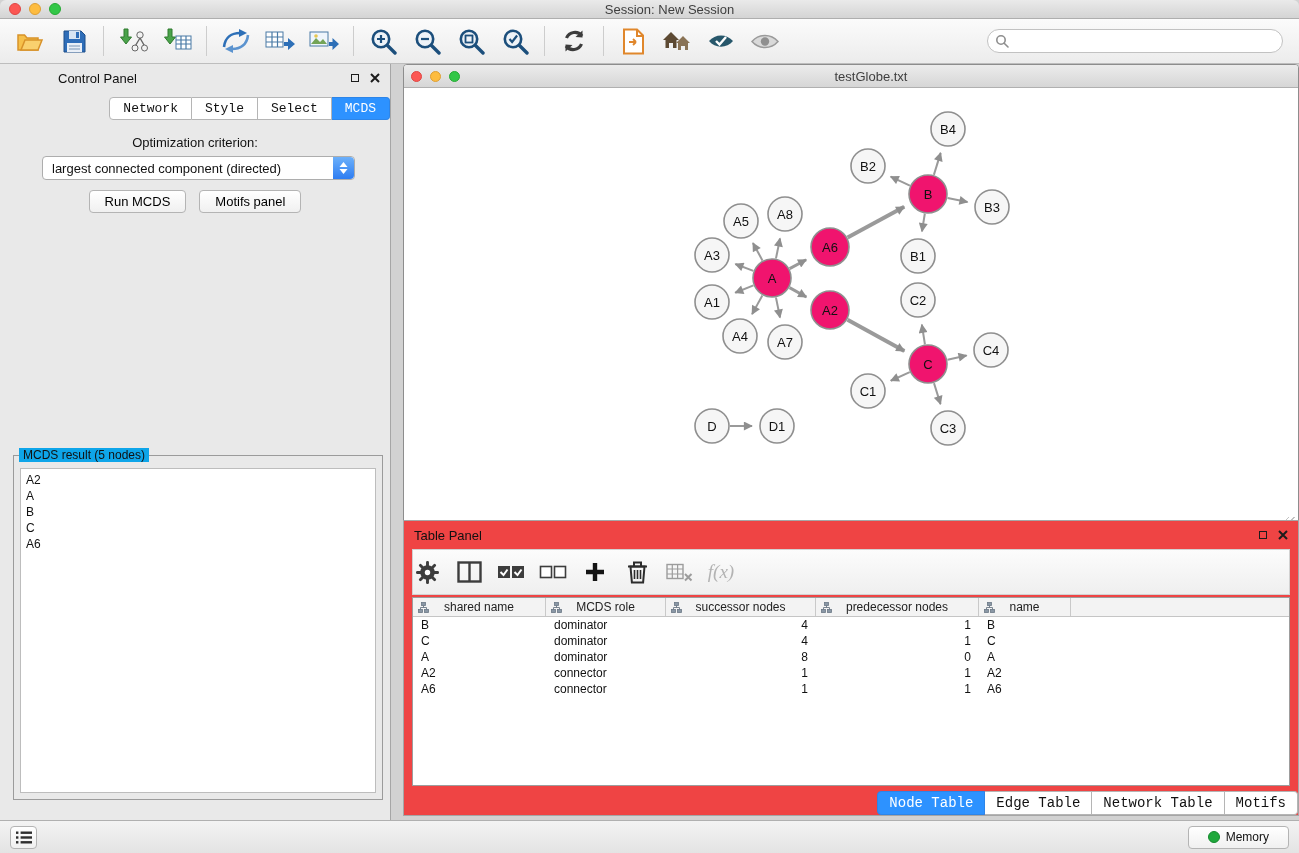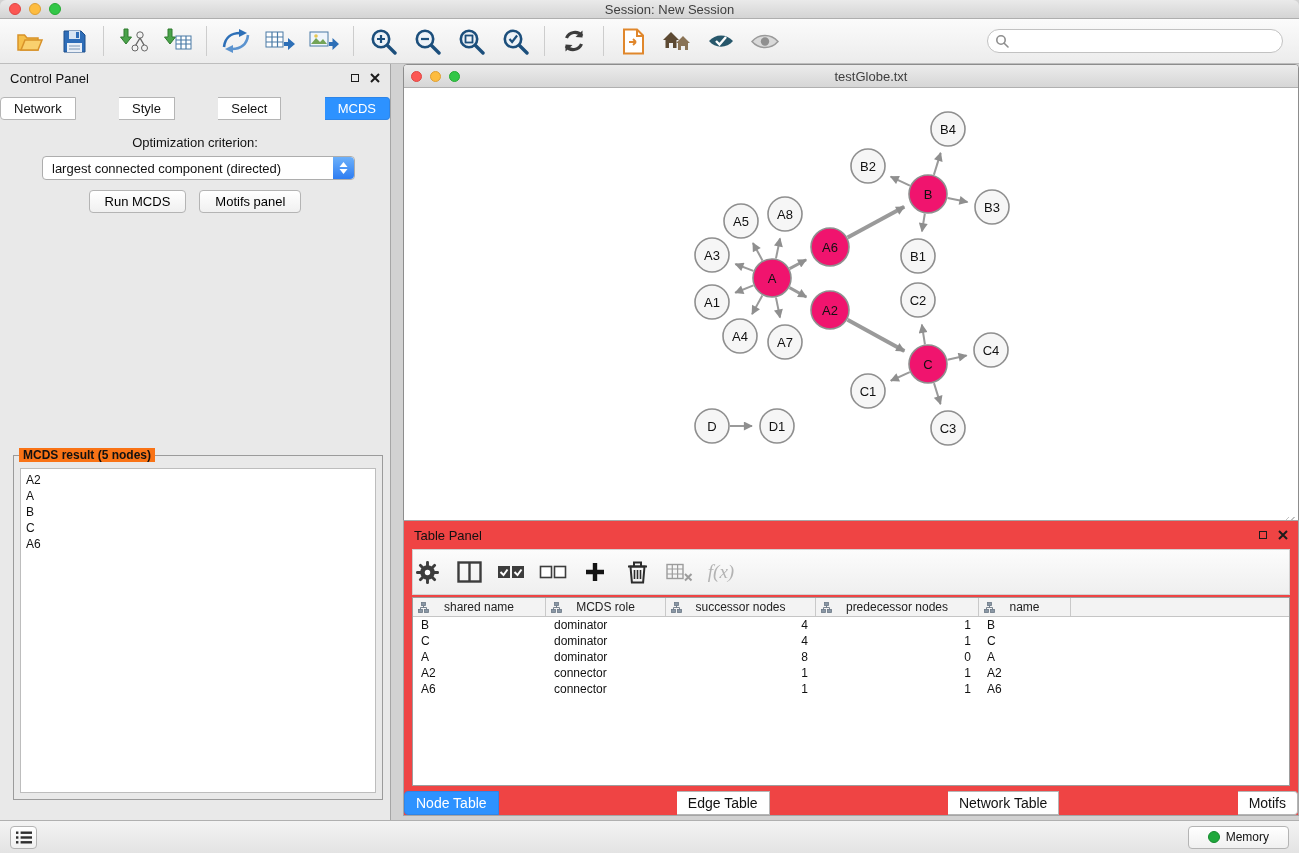--- a/index.html
+++ b/index.html
@@ -23,44 +23,44 @@
     display:flex; align-items:center; padding:0 8px; }
   .tb-btn { width:44px; height:38px; display:flex; align-items:center; justify-content:center; }
   .tb-sep { width:1px; height:30px; background:#cdcdcd; margin:0 7px; }
   .search-wrap { margin-left:auto; margin-right:8px; position:relative; }
   .search-wrap svg { position:absolute; left:8px; top:5px; }
   .search-input { width:296px; height:24px; border-radius:12px; border:1px solid #c2c2c2;
     background:#fff; padding-left:26px; font-size:13px; outline:none; font-family:"Liberation Sans",sans-serif; }
 
   
   .control-panel { position:absolute; left:0; top:64px; width:391px; height:756px;
-    background:#e9e9e9; border-right:1px solid #a6a6a6; }
+    background:#e9e9e9; border-right:1px solid #a6a6a6;padding-left:48px; }
   .panel-head { height:28px; display:flex; align-items:center; padding:0 10px; font-size:13px; }
   .panel-ctrls { margin-left:auto; display:flex; gap:11px; align-items:center; }
   .float-box { width:8px; height:8px; border:1.4px solid #1c1c1c; display:inline-block; }
-  .seg-row { position:absolute; left:0; right:0; display:flex; justify-content:space-between; }
+  .seg-row { position:absolute; left:0; right:0; display:flex; justify-content:flex-end;font-family:Liberation Mono, monospace; }
   .cp-tabs { top:33px; }
   .seg-tab { font-size:13px; padding:3px 13px; background:#fff; border:1px solid #b5b5b5;
     border-left:none; color:#111; cursor:default; }
   .seg-tab:first-child { border-left:1px solid #b5b5b5; border-radius:4px 0 0 4px; }
   .seg-tab:last-child { border-radius:0 4px 4px 0; }
   .seg-tab.active { background:#2d92ff; border-color:#2d85e8; color:#fff; }
   .opt-label { position:absolute; top:71px; left:0; right:0; text-align:center; font-size:13px; }
   .combo { position:absolute; top:92px; left:42px; width:313px; height:24px; background:#fff;
     border:1px solid #adadad; border-radius:4px; display:flex; align-items:center;
     padding-left:9px; font-size:13px; }
   .combo-stepper { position:absolute; right:0px; top:0px; bottom:0px; width:21px;
     border-radius:0 4px 4px 0; background:linear-gradient(#6cb0fa,#2e7df2);
     display:flex; flex-direction:column; align-items:center; justify-content:center; gap:2px; }
   .cp-buttons { position:absolute; top:126px; left:0; right:0; display:flex; justify-content:center; gap:13px; }
   .btn { background:linear-gradient(#ffffff,#f0f0f0); border:1px solid #b4b4b4; border-radius:4px;
     font-size:13px; padding:3px 15px; font-family:"Liberation Sans",sans-serif; }
   .groupbox { position:absolute; top:391px; left:13px; width:370px; height:345px;
     border:1px solid #9b9b9b; }
-  .groupbox-label { position:absolute; top:-8px; left:5px; background:#f97316; padding:0 4px; font-size:12px;font-weight:bold; }
+  .groupbox-label { position:absolute; top:-8px; left:5px; background:#0ea5e9; padding:0 4px; font-size:12px; }
   .result-list { position:absolute; left:6px; right:6px; top:12px; bottom:6px; background:#fff;
     border:1px solid #bdbdbd; font-size:12px; padding:3px 5px; overflow:auto; }
   .result-item { line-height:16px; }
 
   
   .network-window { position:absolute; left:403px; top:64px; width:896px; height:468px;
     background:#fff; border:1px solid #8d8d8d; border-radius:4px 4px 0 0; }
   .net-head { position:relative; height:23px; background:linear-gradient(#ececec,#d6d6d6);
     border-bottom:1px solid #b0b0b0; display:flex; align-items:center; border-radius:3px 3px 0 0; }
   .net-head .traffic { margin-left:7px; }

